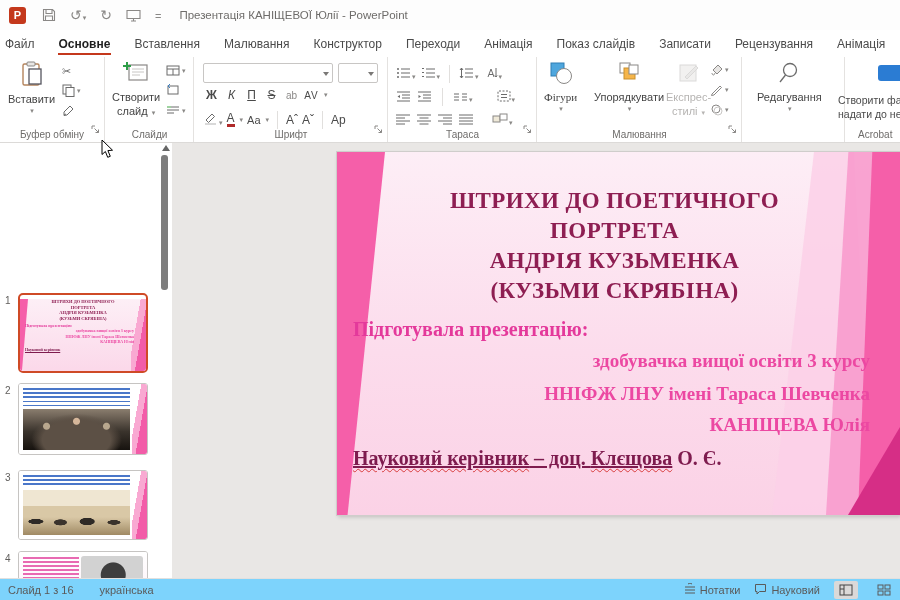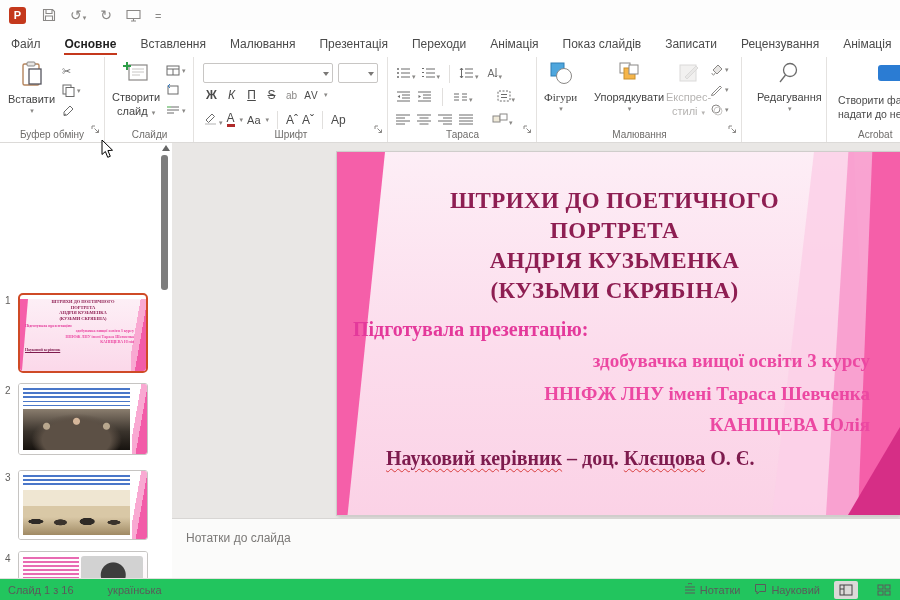--- a/index.html
+++ b/index.html
@@ -15,21 +15,21 @@
   .qat .glyph { font-size:14px; line-height:14px; color:#8a8886; }
   .qat svg { display:block; }
   .dd { font-size:7px; color:#8a8886; margin-left:1px; }
   .doc-title { margin-left:18px; font-size:11.5px; color:#6e6c6a; white-space:nowrap; }
   .searchbox { position:absolute; left:437px; top:4px; width:293px; height:22px; background:#f3f2f1;
     border:1px solid #e3e1df; border-radius:3px; display:flex; align-items:center; padding-left:8px; gap:7px; }
   .searchbox span { font-size:11.5px; color:#8d8b89; }
 
   
   .tabrow { position:absolute; left:0; top:30px; width:900px; height:27px; background:#fff; display:flex;
-    align-items:center; padding-left:10px; gap:22px; }
+    align-items:center; padding-left:4px; gap:22px; }
   .tab { font-size:12px; color:#4b4b4b; white-space:nowrap; padding:5px 1px; cursor:default; }
   .tab.active { color:#1f1f1f; font-weight:bold; border-bottom:2.5px solid #c4381c; padding-bottom:2.5px; }
 
   
   .ribbon { position:absolute; left:0; top:57px; width:900px; height:86px; background:#fff; border-bottom:1px solid #dcdad8; }
   .rgroup { position:absolute; top:0; height:85px; border-right:1px solid #e4e2e0; }
   .glabel { position:absolute; bottom:2px; left:0; right:0; text-align:center; font-size:10px; color:#6e6c6a; white-space:nowrap; }
   .bigbtn { position:absolute; top:4px; display:flex; flex-direction:column; align-items:center; gap:2px; cursor:default; }
   .bigbtn .bl { font-size:11px; color:#444; line-height:12px; text-align:center; white-space:nowrap; }
   .bigbtn.dis .bl { color:#b6b4b2; }
@@ -69,30 +69,30 @@
     clip-path:polygon(58% 0, 100% 0, 72% 100%, 30% 100%); }
   .d-hot   { position:absolute; right:0; top:0; bottom:0; width:42px; background:#f55fa9;
     clip-path:polygon(34% 0, 100% 0, 100% 100%, 0 100%); }
   .d-dark  { position:absolute; right:0; bottom:0; width:52px; height:88px; background:#d62e86;
     clip-path:polygon(100% 0, 100% 100%, 0 100%); }
   .s-title { position:absolute; top:34px; left:40px; right:48px; text-align:center; z-index:3;
     font-weight:bold; font-size:23px; line-height:30px; color:#8e1e52; letter-spacing:.4px; }
   .s-prep { position:absolute; top:166px; left:16px; z-index:3; font-weight:bold; font-size:20px; color:#e4399b; }
   .s-r { position:absolute; right:30px; z-index:3; font-weight:bold; font-size:19px; color:#ec48a2; white-space:nowrap; }
   .s-sup { position:absolute; top:295px; left:16px; z-index:3; font-weight:bold; font-size:20px; color:#7e1b4e; }
-  .u { text-decoration-color:#7e1b4e;margin-left:33px; }
+  .u { text-decoration:underline; text-decoration-color:#7e1b4e; }
   .sq { text-decoration:underline wavy #d83c3c; text-decoration-thickness:1px; text-underline-offset:3px; }
 
   
   .notes { position:absolute; left:172px; top:518px; width:728px; height:60px; background:#fbfbfa; border-top:1px solid #d8d6d4; }
   .notes span { position:absolute; left:14px; top:12px; font-size:12px; color:#7a7876; }
-  .statusbar { position:absolute; left:0; top:578px; width:900px; height:22px; background:#22c55e; border-top:1px solid #e2e0de;
+  .statusbar { position:absolute; left:0; top:578px; width:900px; height:22px; background:#7dd3fc; border-top:1px solid #e2e0de;
     display:flex; align-items:center; font-size:11px; color:#5a5a5a; z-index:6; }
   .sb-left { margin-left:8px; }
-  .sb-lang { margin-left:34px;text-align:right; }
+  .sb-lang { margin-left:26px;text-align:right; }
   .sb-right { position:absolute; right:4px; display:flex; align-items:center; gap:14px; }
   .sb-item { display:flex; align-items:center; gap:4px; }
   .viewbtn { width:24px; height:18px; display:flex; align-items:center; justify-content:center; border-radius:2px; }
   .viewbtn.on { background:#dbd9d8; }
 
   
   .sthumb { position:relative; width:100%; height:100%; }
   .t-title { font-weight:bold; font-size:4.5px; line-height:5.5px; color:#8e1e52; text-align:center; margin-top:4px;
     font-family:"Liberation Serif", serif; position:relative; z-index:2; }
   .t-p { font-weight:bold; font-size:4px; line-height:5px; color:#e4399b; margin:2px 0 0 5px; position:relative; z-index:2;
@@ -119,28 +119,29 @@
         </span>
       <span><span class="glyph">↺</span><span class="dd">▾</span></span>
       <span><span class="glyph">↻</span></span>
       <span>
           <svg width="15" height="13" viewBox="0 0 15 13">
             <path d="M1 1.5h13v8h-13z M5 12h5 M7.5 9.5v2.5" fill="none" stroke="#8a8886" stroke-width="1.1"></path>
           </svg>
         </span>
       <span><span class="glyph" style="font-size:11px;">=</span></span>
     </div>
+    <span class="doc-title">Презентація КАНІЩЕВОЇ Юлії - PowerPoint</span>
   </div>
 
   <div class="tabrow">
     <span class="tab">Файл</span>
     <span class="tab active">Основне</span>
     <span class="tab">Вставлення</span>
     <span class="tab">Малювання</span>
-    <span class="tab">Презентація</span>
+    <span class="tab">Конструктор</span>
     <span class="tab">Переходи</span>
     <span class="tab">Анімація</span>
     <span class="tab">Показ слайдів</span>
     <span class="tab">Записати</span>
     <span class="tab">Рецензування</span>
     <span class="tab">Анімація</span>
 
   </div>
 
   <div class="ribbon">
@@ -362,21 +363,21 @@
               </svg></span>
             <span class="dd">▾</span>
           </span>
       </div>
       <span class="launcher" style="right:4px;"><svg width="9" height="9" viewBox="0 0 9 9">
             <path d="M1 1h3M1 1v3M3.5 3.5l4 4M7.5 4.5v3h-3" fill="none" stroke="#8a8886"></path>
           </svg></span>
       <span class="glabel">Малювання</span>
     </div>
 
-    <div class="rgroup" style="left:743px; width:84px;">
+    <div class="rgroup" style="left:743px; width:102px;">
       <div class="bigbtn" style="left:14px;">
         <span><svg width="24" height="24" viewBox="0 0 24 24">
               <circle cx="13" cy="9" r="6.5" fill="none" stroke="#6b6b6b" stroke-width="1.3"></circle>
               <path d="M8.5 14L3 21" stroke="#6b6b6b" stroke-width="1.3"></path>
             </svg></span>
         <span class="bl">Редагування</span>
         <span class="dd">▾</span>
       </div>
     </div>
 
@@ -477,23 +478,20 @@
     </div>
     <div class="s-prep">Підготувала презентацію:</div>
     <div class="s-r" style="top:198px;">здобувачка вищої освіти 3 курсу</div>
     <div class="s-r" style="top:231px;">ННІФЖ ЛНУ імені Тараса Шевченка</div>
     <div class="s-r" style="top:262px;">КАНІЩЕВА Юлія</div>
     <div class="s-sup">
       <span class="u"><span class="sq">Науковий керівник</span><span> – доц. </span><span class="sq">Клєщова</span></span><span> О. Є.</span>
     </div>
   </div>
 
-  <div class="notes">
-    <span>Нотатки до слайда</span>
-  </div>
 
   <div class="statusbar">
     <span class="sb-left">Слайд 1 з 16</span>
     <span class="sb-lang">українська</span>
     <div class="sb-right">
       <span class="sb-item">
         <span><svg width="12" height="11" viewBox="0 0 12 11">
               <path d="M1 4h10M1 7h10M1 10h10M4 1l2-1 2 1" fill="none" stroke="#5a5a5a"></path>
             </svg></span>
         <span>Нотатки</span>

